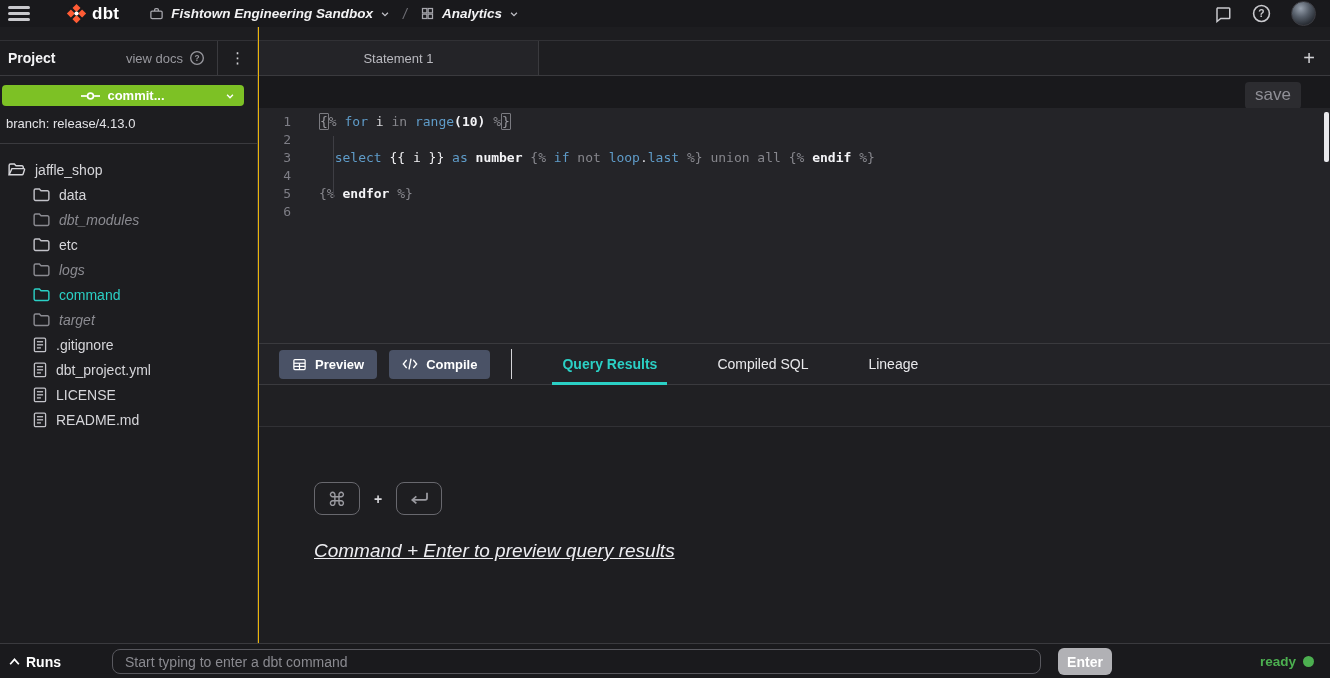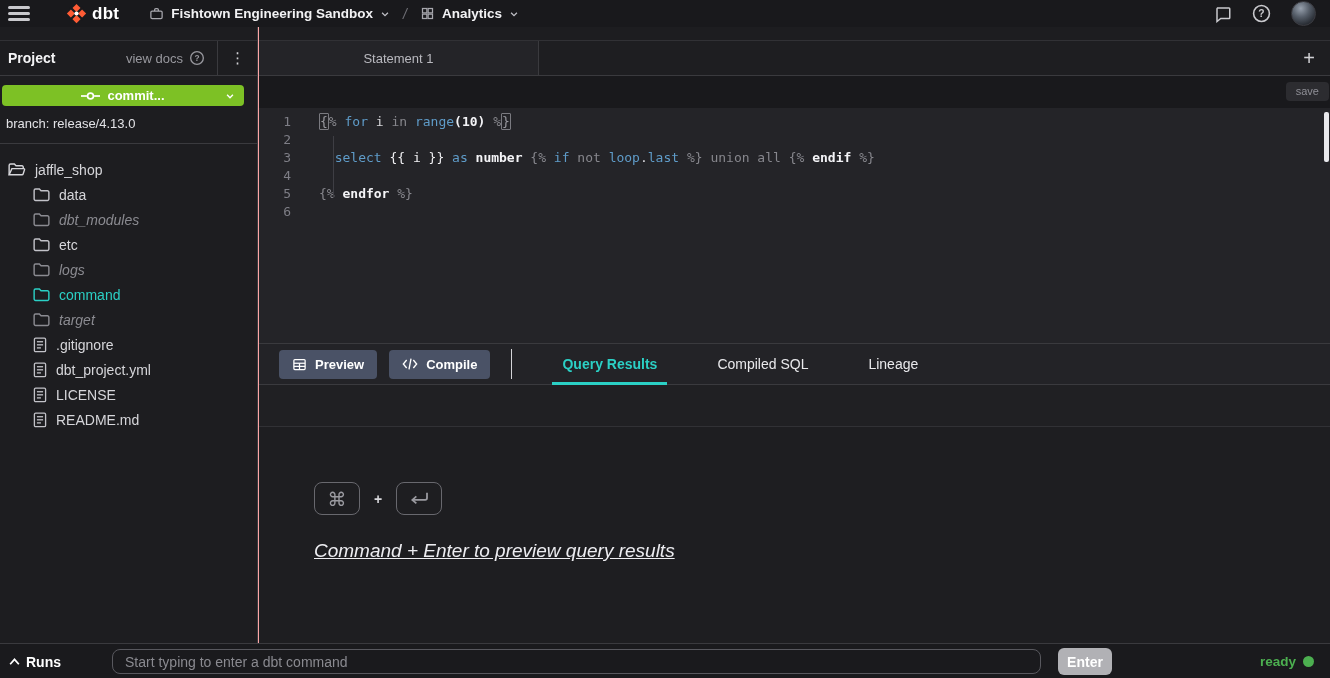--- a/index.html
+++ b/index.html
@@ -1,27 +1,27 @@
 <!DOCTYPE html>
 <html><head>
 <meta charset="utf-8">
 <style>
   * { margin:0; padding:0; box-sizing:border-box; }
   html,body { background:#0e0e10; }
   body { font-family:"Liberation Sans", sans-serif; }
-  .app { position:relative; width:1330px; height:678px; background:#fca5a5; overflow:hidden; color:#e8e8ec; }
+  .app { position:relative; width:1330px; height:678px; background:#eab308; overflow:hidden; color:#e8e8ec; }
 
   
   .topbar { position:absolute; left:0; top:0; width:1330px; height:27px; background:#19191c; display:flex; align-items:center; }
   .hamburger { width:22px; height:15px; margin-left:8px; display:flex; flex-direction:column; justify-content:space-between; cursor:pointer; }
   .hamburger span { display:block; height:2.6px; border-radius:2px; background:#c9c9cd; }
   .logo { display:flex; align-items:center; gap:5px; margin-left:36px; }
   .logo-word { color:#fff; font-weight:bold; font-size:17px; letter-spacing:.3px; }
   .nav-group { display:flex; align-items:center; gap:7px; margin-left:30px; cursor:pointer; }
-  .nav-group .nav-label { color:#f2f2f4; font-weight:bold; font-size:13.5px; }
+  .nav-group .nav-label { color:#f2f2f4; font-weight:bold; font-size:13.5px;font-style:italic; }
   .nav-slash { color:#6f6f75; font-size:14px; font-style:italic; margin:0 13px; }
   .tb-right { margin-left:auto; display:flex; align-items:center; gap:20px; padding-right:14px; }
   .avatar { width:25px; height:25px; border-radius:50%; background:radial-gradient(circle at 38% 28%, #97a0ad, #555d68 40%, #262a31 78%); border:1px solid #3c3c42; cursor:pointer; }
   .icon-btn { display:flex; align-items:center; cursor:pointer; }
 
   
   .sidebar { position:absolute; left:0; top:27px; width:258px; height:616px; background:#1d1d20; border-right:1px solid #3a3a3e; }
   .sb-gap { height:13px; }
   .sb-header { height:36px; border-top:1px solid #313135; border-bottom:1px solid #3a3a3e; display:flex; align-items:center; }
   .sb-title { font-weight:bold; font-size:14px; color:#f4f4f6; padding-left:8px; }
@@ -45,21 +45,21 @@
 
   
   .tabstrip { position:absolute; left:259px; top:27px; width:1071px; height:49px; }
   .ts-gap { height:13px; background:#1d1d20; }
   .ts-row { position:relative; height:36px; background:#1e1e21; border-top:1px solid #313135; border-bottom:1px solid #3a3a3e; display:flex; }
   .stmt-tab { width:280px; background:#242428; border-right:1px solid #3a3a3e; display:flex; align-items:center; justify-content:center; font-size:13px; color:#b9b9bf; cursor:pointer; }
   .newtab-btn { position:absolute; right:9px; top:5px; width:24px; height:24px; display:flex; align-items:center; justify-content:center; color:#d2d2d6; font-size:20px; font-weight:300; cursor:pointer; }
 
   
   .editor-toolbar { position:absolute; left:259px; top:76px; width:1071px; height:32px; background:#19191c; }
-  .save-btn { position:absolute; right:1px; top:6px; padding:3px 10px 4px; background:#2c2c30; border-radius:4px; color:#8f8f96; font-size:11px; cursor:pointer; }
+  .save-btn { position:absolute; right:29px; top:6px; padding:3px 10px 4px; background:#2c2c30; border-radius:4px; color:#8f8f96; font-size:17px; cursor:pointer; }
   .code-area { position:absolute; left:259px; top:108px; width:1071px; height:235px; background:#242428; font-family:"DejaVu Sans Mono", monospace; font-size:13px; padding-top:5px; cursor:text; }
   .cl { display:flex; height:18px; line-height:18px; white-space:pre; }
   .ln { width:45px; text-align:right; padding-right:13px; color:#7e7e86; flex:none; }
   .ct { padding-left:15px; }
   .tk-t { color:#d8d8dc; }
   .tk-w { color:#f0f0f3; }
   .tk-b { color:#f4f4f7; font-weight:bold; }
   .tk-k { color:#5f9cc9; }
   .tk-j { color:#87878d; }
   .tk-g { color:#87878d; }

